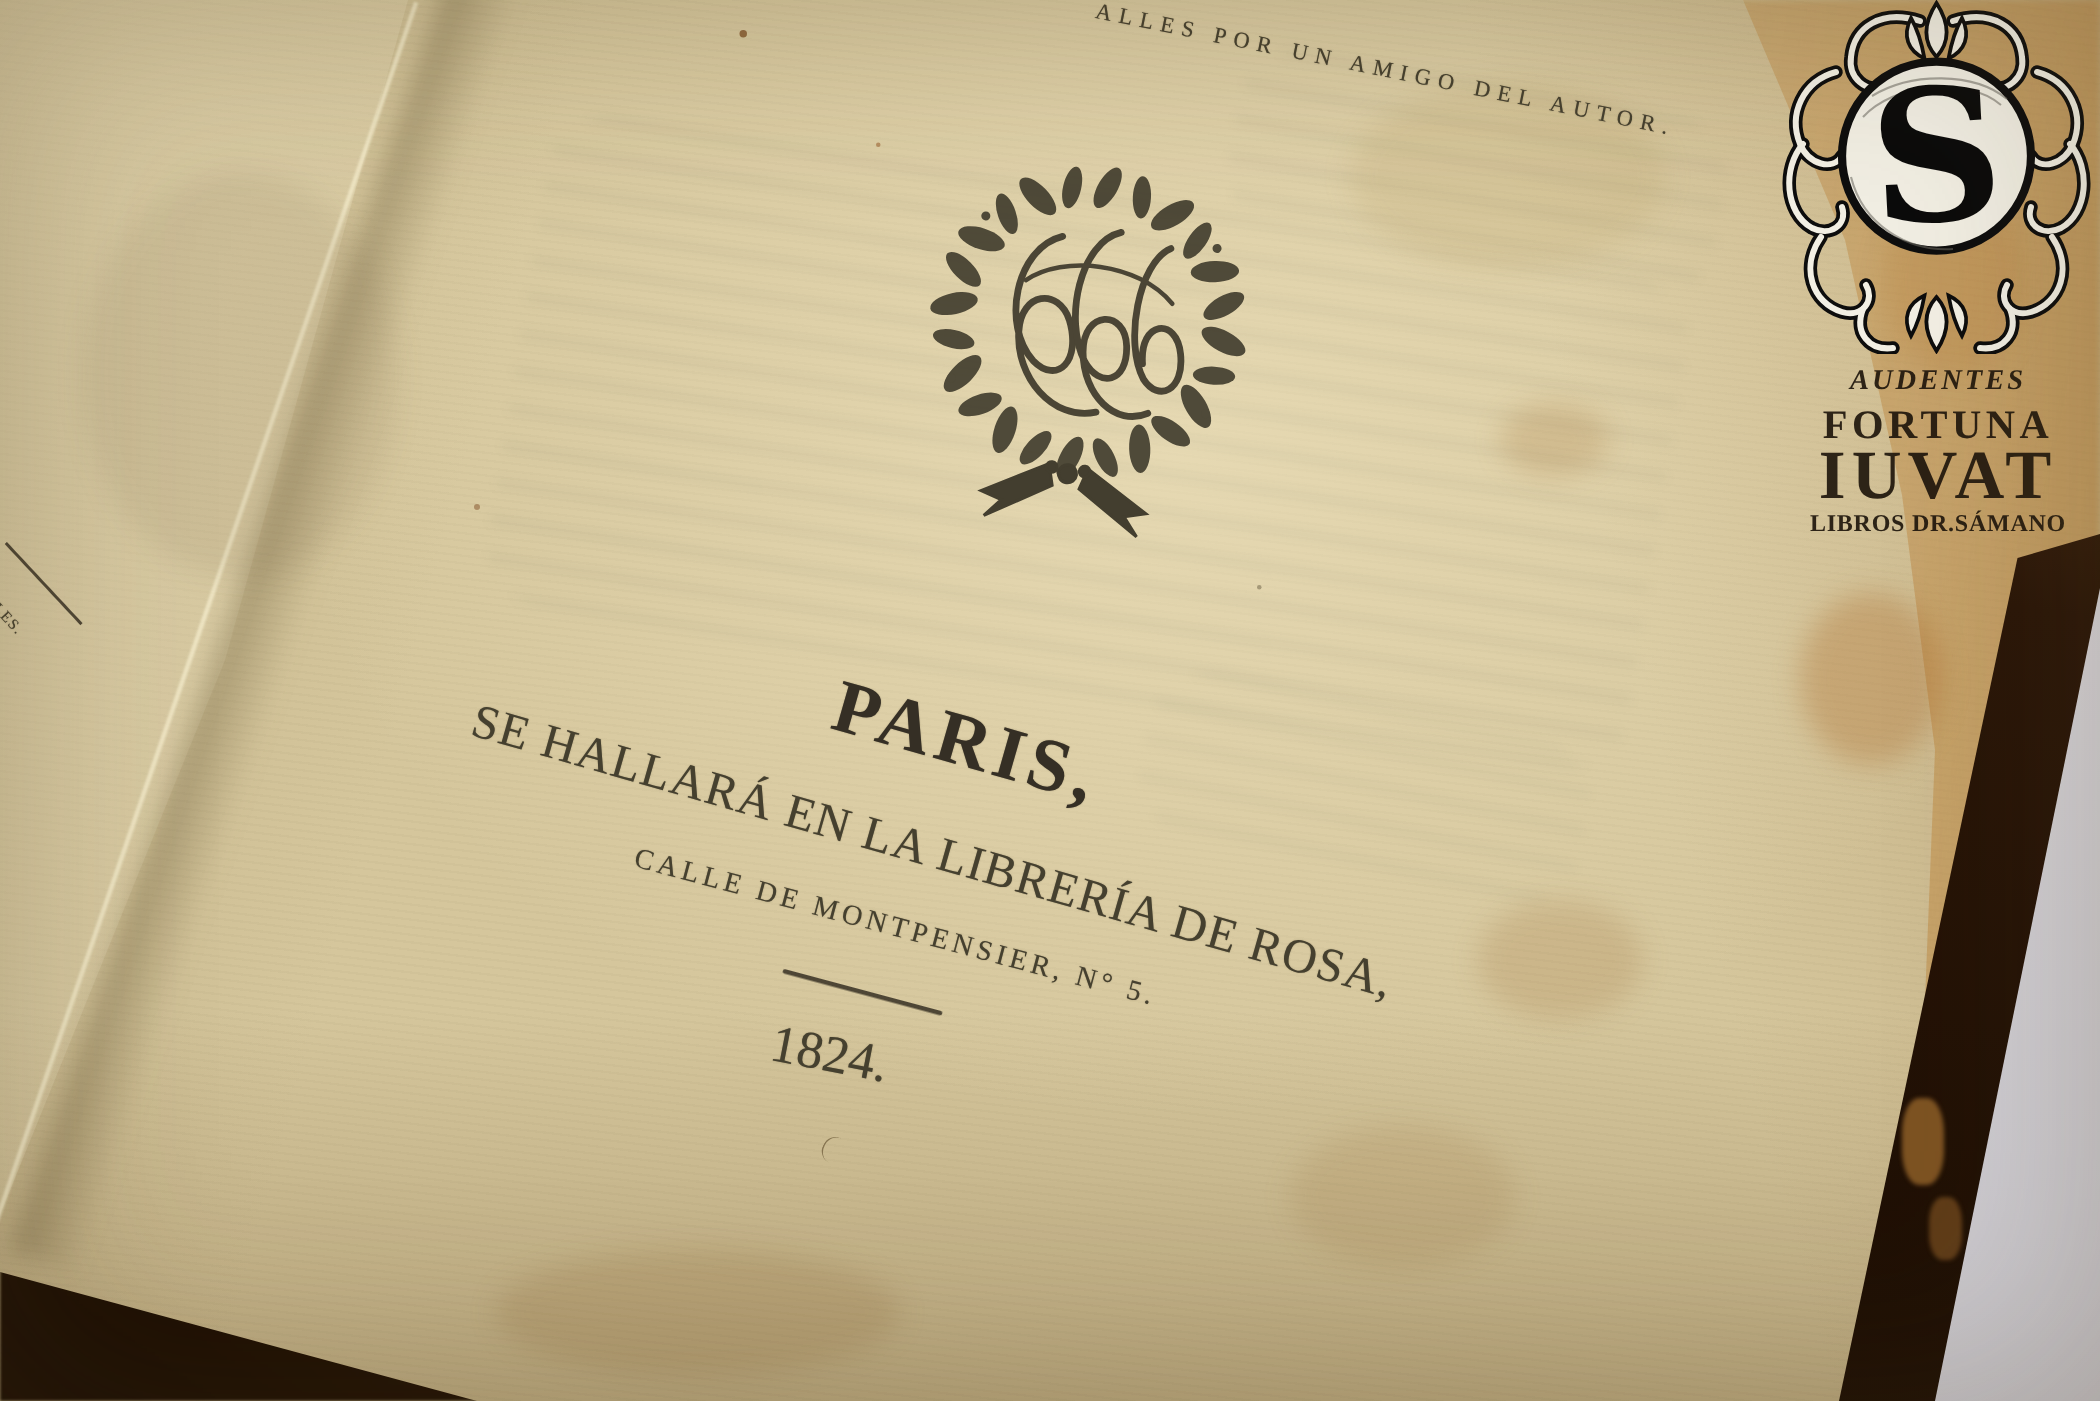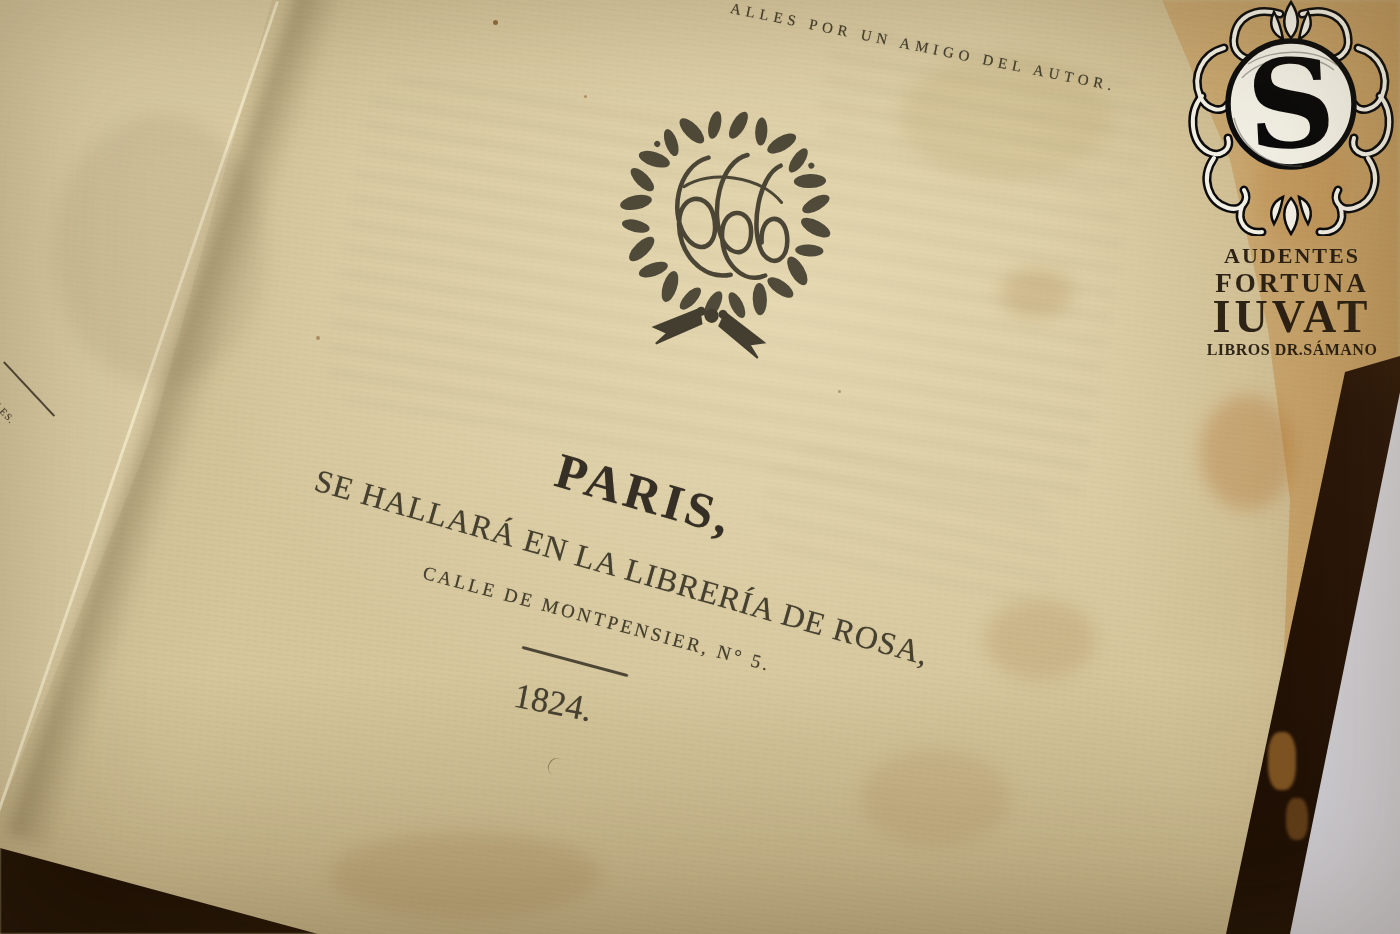--- a/index.html
+++ b/index.html
@@ -88,21 +88,21 @@
     transform:rotate(15deg);filter:blur(.4px);}
   .yearline{left:473px;top:683px;width:160px;text-align:center;transform:rotate(11deg);
     font-size:35px;}
   .fragmentrule{left:-8px;top:388px;width:74px;height:2.2px;background:#4e4635;
     transform:rotate(47deg);filter:blur(.5px);}
   .fragmenttext{left:-20px;top:402px;transform:rotate(47deg);font-size:10px;letter-spacing:1px;}
   .wreath{left:598px;top:102px;width:252px;height:252px;transform:rotate(8deg);}
   
   .logo-text{left:1190px;width:204px;text-align:center;color:#20170d;opacity:.92;
     font-family:"Liberation Serif",serif;font-weight:bold;white-space:nowrap;}
-  .motto1{top:243px;font-size:22px;letter-spacing:2px;}
+  .motto1{top:243px;font-size:19px;letter-spacing:2px;font-style:italic;}
   .motto2{top:268px;font-size:27px;letter-spacing:3px;}
   .motto3{top:290px;font-size:46px;letter-spacing:4px;}
   .store{top:341px;font-size:16px;letter-spacing:.5px;}
 </style>
 </head>
 <body>
 
 <div id="stage">
 
   <div class="abs leftleaf"></div>

